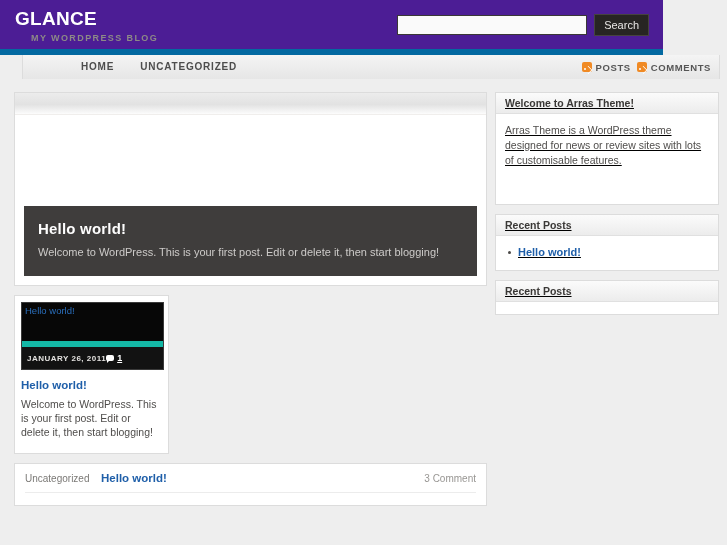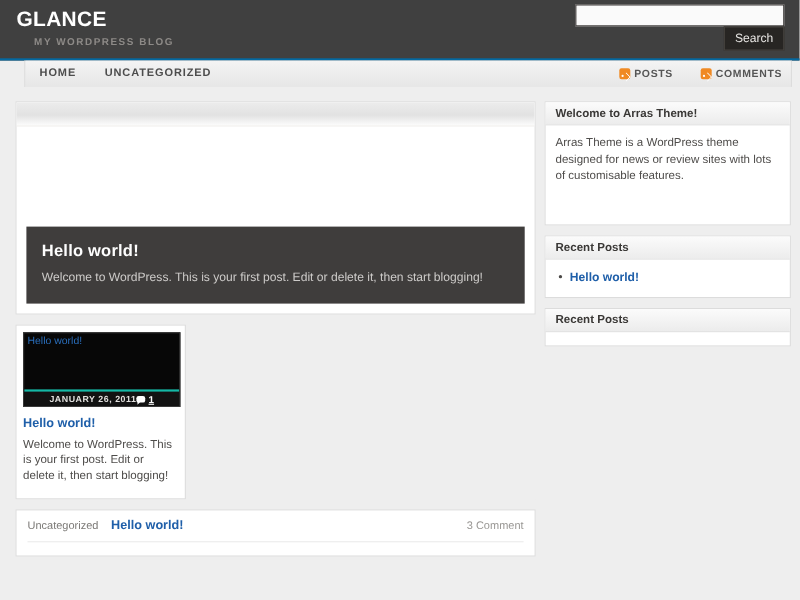--- a/index.html
+++ b/index.html
@@ -5,39 +5,39 @@
   * { box-sizing: border-box; margin: 0; padding: 0; }
   html, body {
     width: 727px; height: 545px;
     background: #eeeeee;
     font-family: "Liberation Sans", sans-serif;
     overflow: hidden;
   }
 
   
   #header {
-    width: 727px; height: 55px;
-    background: #404040;
+    width: 663px; height: 55px;
+    background: #4c1d95;
     position: relative;
-    border-bottom: 2px solid #0369a1;
+    border-bottom: 6px solid #0369a1;
   }
   #branding { position: absolute; left: 15px; top: 8px; }
   #blog-title {
     font-size: 19px; font-weight: bold; color: #ffffff;
     letter-spacing: 0.3px; line-height: 22px;
   }
   #blog-desc {
     font-size: 9px; color: #8d8a87; letter-spacing: 1.4px;
     text-transform: uppercase; font-weight: bold; line-height: 14px;
     margin-top: 1px;
     margin-left: 16px;
   }
   #search-area {
-    position: absolute; right: 14px; top: 4px;
-    display: flex; align-items: flex-end; flex-direction: column;
+    position: absolute; right: 14px; top: 14px;
+    display: flex; align-items: center;
   }
   #search-input {
     width: 190px; height: 20px;
     background: #fafafa;
     border: 1px solid #3a3736;
     padding: 0 4px; font-size: 11px; color: #333;
     font-family: "Liberation Sans", sans-serif;
     outline: none;
   }
   #search-submit {
@@ -54,34 +54,35 @@
     background: #eeeeee;
     padding-left: 22px; padding-right: 7px;
   }
   #nav {
     height: 24px;
     background: linear-gradient(to bottom, #f4f4f4 0%, #e6e6e6 100%);
     border-left: 1px solid #dcdcdc;
     border-right: 1px solid #dcdcdc;
     display: flex; align-items: flex-start;
     position: relative;
+    padding-left: 45px;
   }
   .nav-item {
     font-size: 10px; font-weight: bold; color: #4d4d4d;
     letter-spacing: 0.8px; text-transform: uppercase;
     padding: 0 13px; line-height: 24px; cursor: pointer;
     text-decoration: none;
   }
   #nav-feeds {
     position: absolute; right: 8px; top: 0;
     display: flex; align-items: center; height: 24px;
   }
   .feed-link {
     display: flex; align-items: center; gap: 4px;
-    margin-left: 25px; cursor: pointer;
+    margin-left: 6px; cursor: pointer;
   }
   .feed-label {
     font-size: 9.5px; font-weight: bold; color: #555;
     letter-spacing: 0.6px; text-transform: uppercase;
   }
   .rss-icon {
     width: 10px; height: 10px; background: #f08a24;
     border-radius: 2px; position: relative; flex: none;
   }
   .rss-icon::before {
@@ -95,21 +96,21 @@
     border-top-right-radius: 1px;
     transform: rotate(45deg); transform-origin: left bottom;
   }
 
   
   #main {
     width: 727px; padding: 13px 8px 0 14px;
     display: flex; align-items: flex-start; gap: 8px;
   }
   #content { width: 473px; }
-  #sidebar { width: 234px; }
+  #sidebar { width: 234px; text-decoration: underline; }
 
   
   #featured {
     width: 473px; height: 194px;
     background: #ffffff;
     border: 1px solid #dcdcdc;
     position: relative; overflow: hidden;
   }
   #featured-strip {
     height: 22px;
@@ -145,24 +146,24 @@
     width: 143px; height: 68px;
     background: #070707;
     border: 1px solid #3a3a3a;
     position: relative; overflow: hidden;
   }
   .thumb-alt {
     position: absolute; left: 3px; top: 2px;
     font-size: 9.5px; color: #2a6ebb;
   }
   .thumb-meta {
-    position: absolute; left: 0; right: 0; bottom: 0; height: 15px;
+    position: absolute; left: 0; right: 0; bottom: 0; height: 28px;
     background: #121212;
-    border-top: 2px solid #14b8a6;
-    display: flex; align-items: center; justify-content: center;
+    border-top: 6px solid #14b8a6;
+    display: flex; align-items: center; justify-content: flex-start;
     padding: 0 5px;
   }
   .thumb-date {
     font-size: 8px; font-weight: bold; color: #e3e1df;
     letter-spacing: 0.5px; text-transform: uppercase;
   }
   .thumb-comments {
     display: flex; align-items: center; gap: 3px;
   }
   .bubble-icon {

